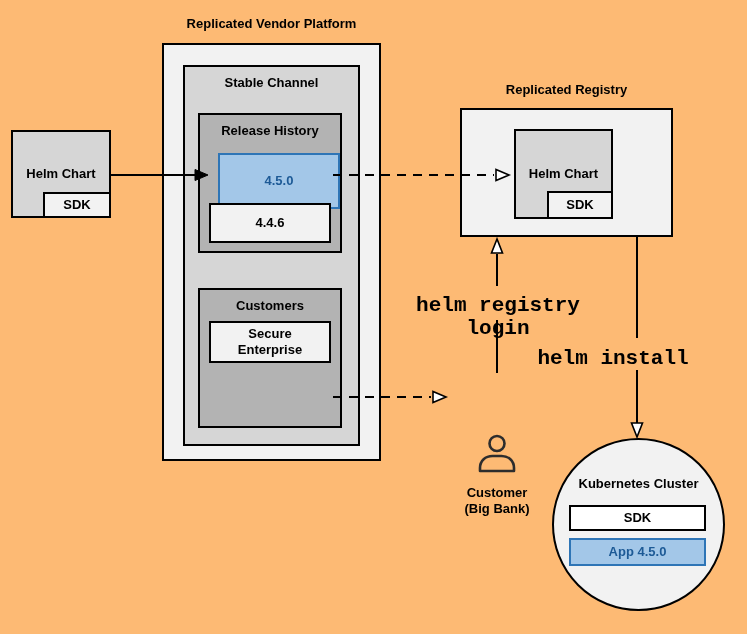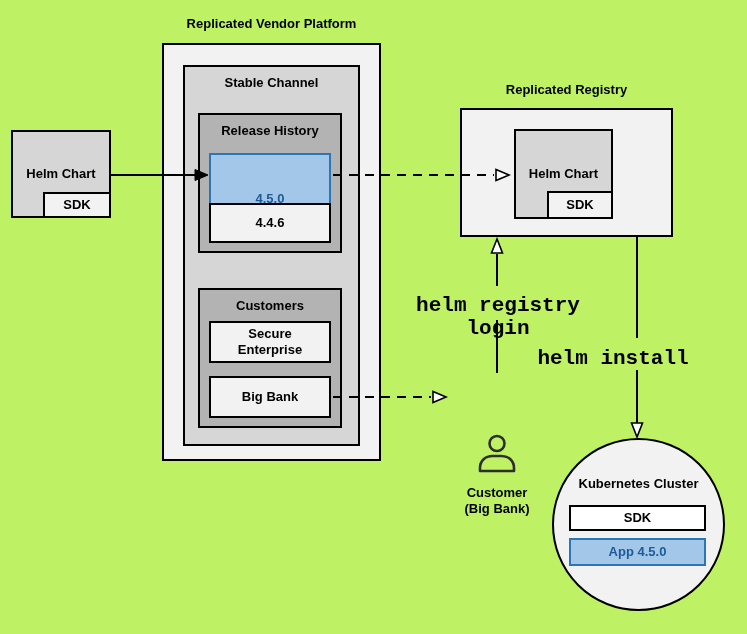--- a/index.html
+++ b/index.html
@@ -1,16 +1,16 @@
 <!DOCTYPE html>
 <html><head>
 <meta charset="utf-8">
 <style>
   html,body{margin:0;padding:0;background:#ffffff;}
-  .canvas{position:relative;width:747px;height:634px;background:#bef264;overflow:hidden;
+  .canvas{position:relative;width:747px;height:634px;background:#fdba74;overflow:hidden;
           font-family:"Liberation Sans",sans-serif;}
   .box{position:absolute;box-sizing:border-box;border:2px solid #000000;}
   .fill-light{background:#f2f2f2;}
   .fill-mid{background:#d6d6d6;}
   .fill-dark{background:#b3b3b3;}
   .fill-white{background:#ffffff;}
   .fill-blue{background:#a3c7e8;border-color:#2e75b6;}
   .lbl{font-weight:bold;font-size:13px;color:#000000;line-height:1.25;text-align:center;}
   .toplbl{position:absolute;left:0;right:0;top:8px;}
   .centerflex{display:flex;align-items:center;justify-content:center;}
@@ -31,39 +31,36 @@
   <div class="box fill-light" style="left:162px;top:43px;width:219px;height:418px;"></div>
 
   <div class="box fill-mid" style="left:183px;top:65px;width:177px;height:381px;">
     <div class="lbl toplbl">Stable Channel</div>
   </div>
 
   <div class="box fill-dark" style="left:198px;top:113px;width:144px;height:140px;">
     <div class="lbl toplbl">Release History</div>
   </div>
 
-  <div class="box fill-blue centerflex" style="left:209px;top:153px;width:122px;height:56px;align-items:flex-end;">
+  <div class="box fill-blue centerflex" style="left:218px;top:153px;width:122px;height:56px;">
     <div class="lbl blue-text">4.5.0</div>
   </div>
 
   <div class="box fill-light centerflex" style="left:209px;top:203px;width:122px;height:40px;">
     <div class="lbl">4.4.6</div>
   </div>
 
   <div class="box fill-dark" style="left:198px;top:288px;width:144px;height:140px;">
     <div class="lbl toplbl">Customers</div>
   </div>
 
   <div class="box fill-light centerflex" style="left:209px;top:321px;width:122px;height:42px;">
     <div class="lbl" style="width:90px;">Secure Enterprise</div>
   </div>
 
-  <div class="box fill-light centerflex" style="left:209px;top:376px;width:122px;height:42px;">
-    <div class="lbl">Big Bank</div>
-  </div>
 
   <div class="box fill-mid centerflex" style="left:11px;top:130px;width:100px;height:88px;">
     <div class="lbl">Helm Chart</div>
   </div>
   <div class="box fill-light centerflex" style="left:43px;top:192px;width:68px;height:26px;">
     <div class="lbl">SDK</div>
   </div>
 
   <div class="lbl floatlbl" style="left:460px;top:82px;width:213px;">Replicated Registry</div>
 

